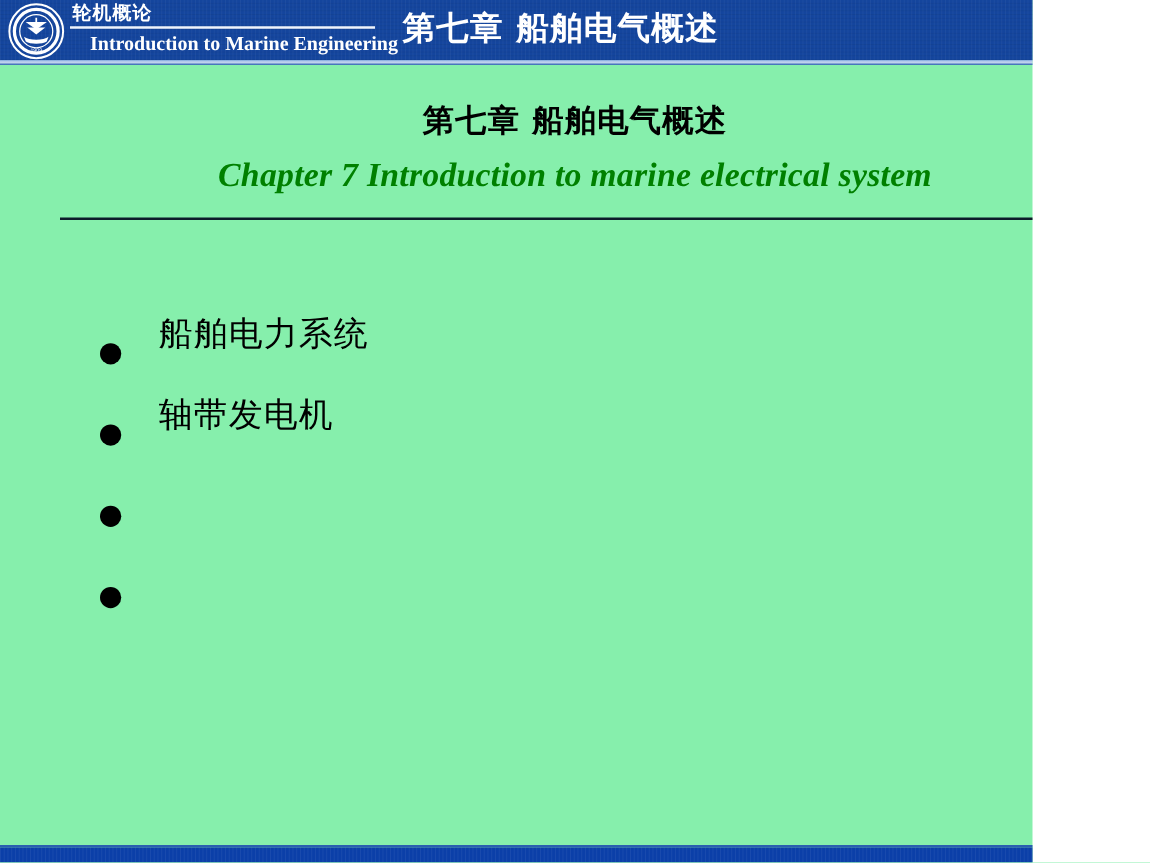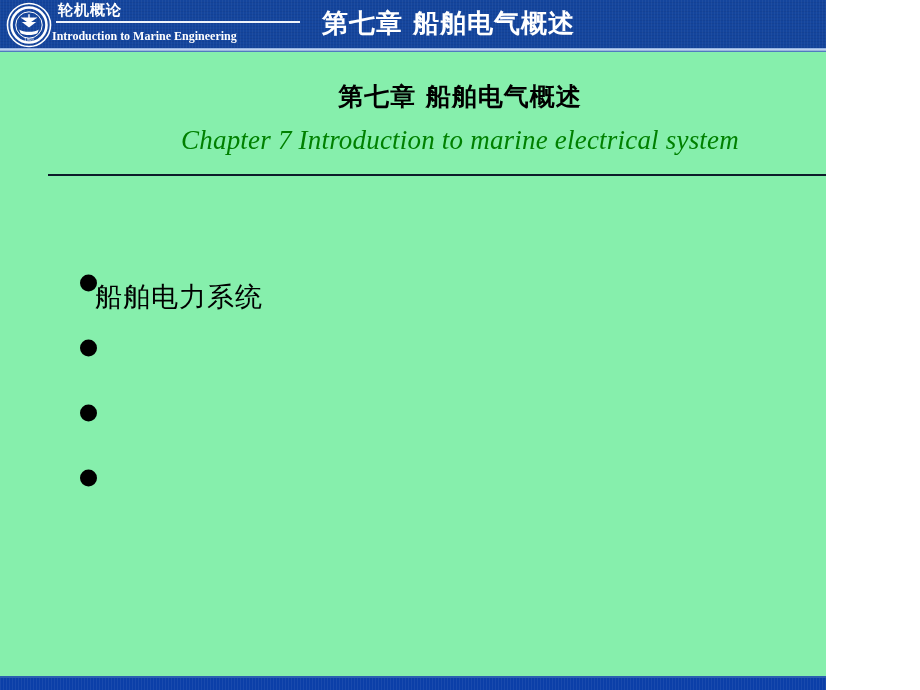--- a/index.html
+++ b/index.html
@@ -74,24 +74,24 @@
   .course-rule {
     position: absolute;
     left: 56px;
     top: 21px;
     width: 244px;
     height: 2px;
     background: #eef3fb;
   }
   .course-en {
     position: absolute;
-    left: 52px;
+    left: 72px;
     top: 25px;
     font-family: "Liberation Serif", "DejaVu Serif", serif;
-    font-size: 12px;
+    font-size: 16px;
     font-weight: bold;
     color: #ffffff;
     line-height: 22px;
     white-space: nowrap;
   }
 
   
   .banner-title {
     position: absolute;
     left: 322px;
@@ -141,21 +141,21 @@
   }
 
   .main-title-en {
     position: absolute;
     left: 0;
     top: 70px;
     width: 920px;
     text-align: center;
     font-family: "Liberation Serif", "DejaVu Serif", serif;
     font-style: italic;
-    font-weight: normal;
+    font-weight: bold;
     font-size: 27px;
     color: #008000;
     line-height: 36px;
     letter-spacing: 0.2px;
   }
 
   .divider {
     position: absolute;
     left: 48px;
     top: 122px;
@@ -167,23 +167,23 @@
   
   .bullet-list {
     position: absolute;
     left: 0;
     top: 198px;
     width: 920px;
   }
   .bullet-item {
     position: relative;
     height: 65px;
-    padding-left: 52px;
+    padding-left: 84px;
     display: flex;
-    align-items: flex-end;
+    align-items: flex-start;
   }
   .bullet-dot {
     position: absolute;
     left: 80px;
     top: 50%;
     transform: translateY(-50%);
     width: 17px;
     height: 17px;
     border-radius: 50%;
     background: #000000;
@@ -263,20 +263,21 @@
 
     <div class="bullet-list">
 
       <div class="bullet-item">
         <span class="bullet-dot"></span>
         <span class="bullet-text">船舶电力系统</span>
       </div>
 
       <div class="bullet-item">
         <span class="bullet-dot"></span>
+        <span class="bullet-text">轴带发电机</span>
       </div>
 
       <div class="bullet-item">
         <span class="bullet-dot"></span>
       </div>
 
       <div class="bullet-item">
         <span class="bullet-dot"></span>
       </div>
 

